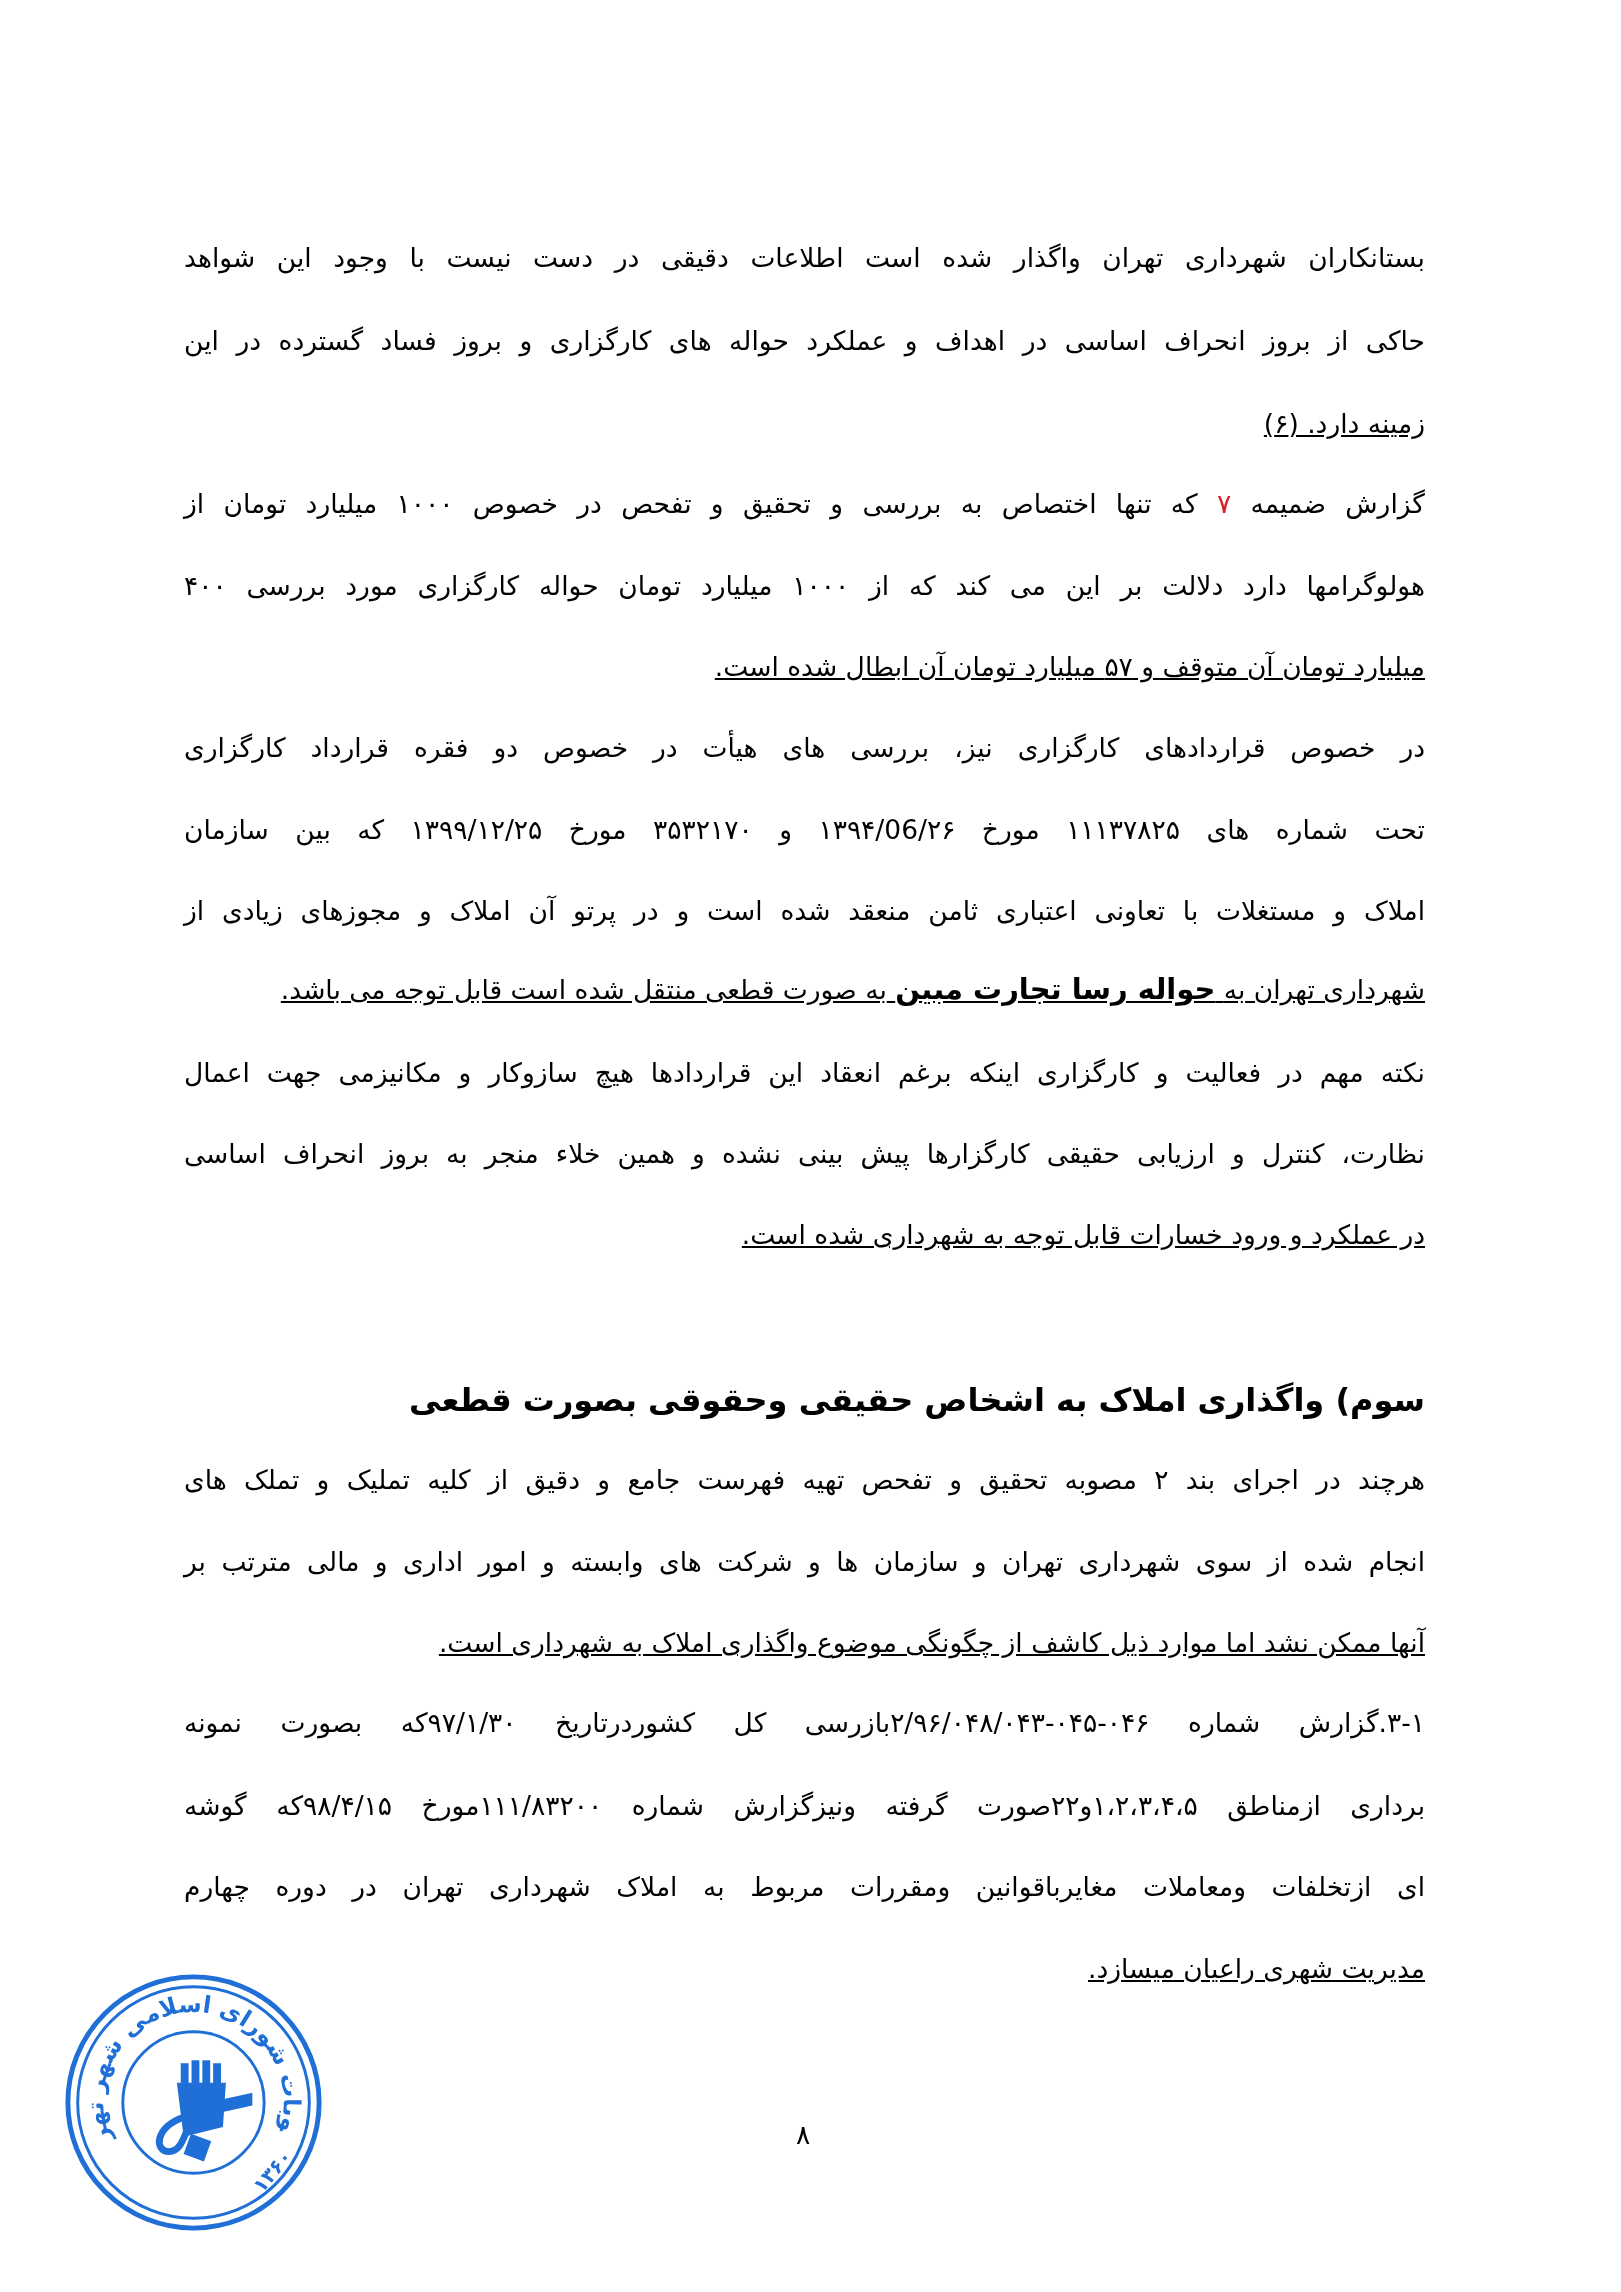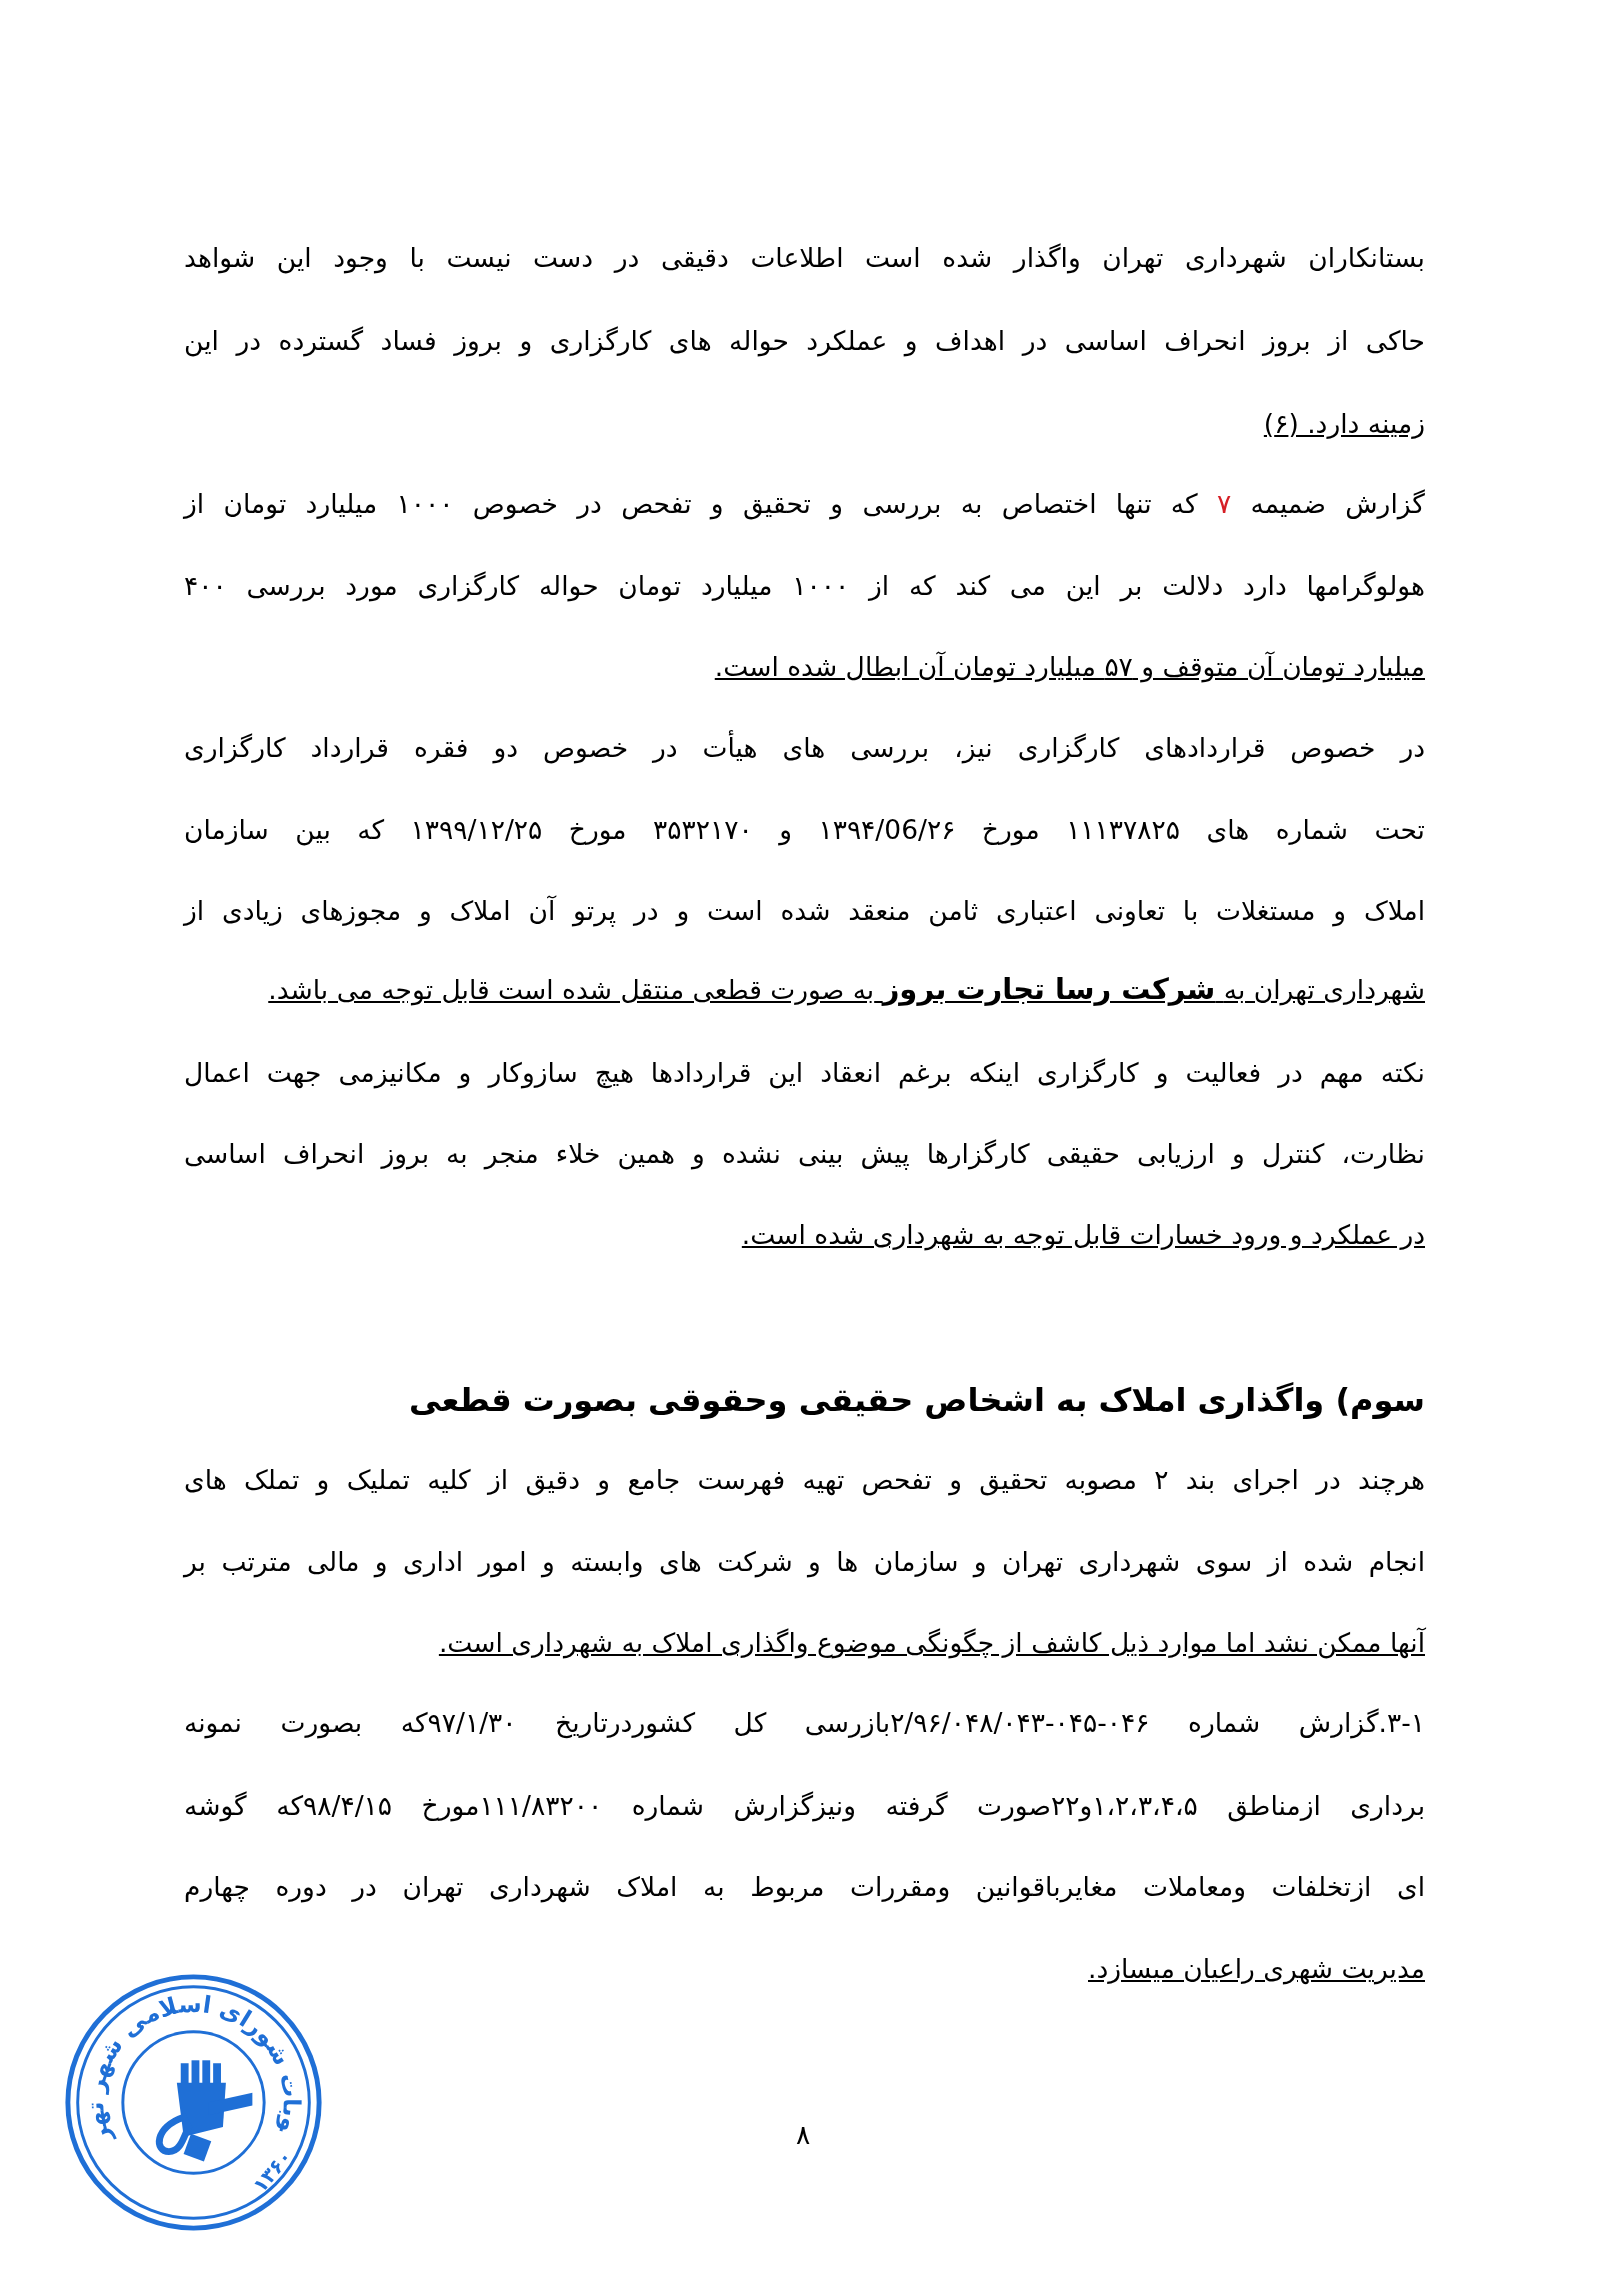--- a/index.html
+++ b/index.html
@@ -31,21 +31,21 @@
     <span>که تنها اختصاص به بررسی و تحقیق و تفحص در خصوص ۱۰۰۰ میلیارد تومان از</span>
   </div>
   <div class="line" style="top:566px">هولوگرامها دارد دلالت بر این می کند که از ۱۰۰۰ میلیارد تومان حواله کارگزاری مورد بررسی ۴۰۰</div>
   <div class="line last" style="top:647px">میلیارد تومان آن متوقف و ۵۷ میلیارد تومان آن ابطال شده است.</div>
 
   <div class="line" style="top:728px">در خصوص قراردادهای کارگزاری نیز، بررسی های هیأت در خصوص دو فقره قرارداد کارگزاری</div>
   <div class="line" style="top:810px">تحت شماره های ۱۱۱۳۷۸۲۵ مورخ ۱۳۹۴/06/۲۶ و ۳۵۳۲۱۷۰ مورخ ۱۳۹۹/۱۲/۲۵ که بین سازمان</div>
   <div class="line" style="top:891px">املاک و مستغلات با تعاونی اعتباری ثامن منعقد شده است و در پرتو آن املاک و مجوزهای زیادی از</div>
   <div class="line last" style="top:970px">
     <span>شهرداری تهران به</span>
-    <span class="bold">شرکت رسا تجارت بروز</span>
+    <span class="bold">حواله رسا تجارت مبین</span>
     <span>به صورت قطعی منتقل شده است قابل توجه می باشد.</span>
   </div>
 
   <div class="line" style="top:1053px">نکته مهم در فعالیت و کارگزاری اینکه برغم انعقاد این قراردادها هیچ سازوکار و مکانیزمی جهت اعمال</div>
   <div class="line" style="top:1134px">نظارت، کنترل و ارزیابی حقیقی کارگزارها پیش بینی نشده و همین خلاء منجر به بروز انحراف اساسی</div>
   <div class="line last" style="top:1215px">در عملکرد و ورود خسارات قابل توجه به شهرداری شده است.</div>
 
   <div class="heading" style="top:1378px">سوم) واگذاری املاک به اشخاص حقیقی وحقوقی بصورت قطعی</div>
 
   <div class="line" style="top:1460px">هرچند در اجرای بند ۲ مصوبه تحقیق و تفحص تهیه فهرست جامع و دقیق از کلیه تملیک و تملک های</div>

